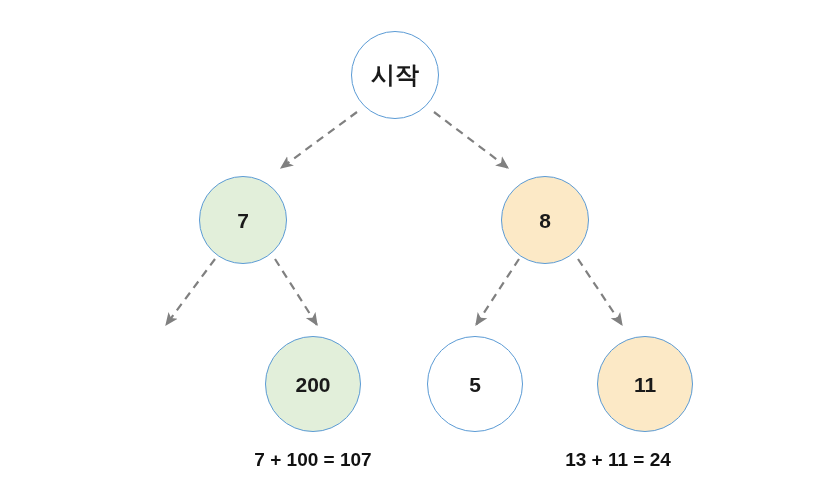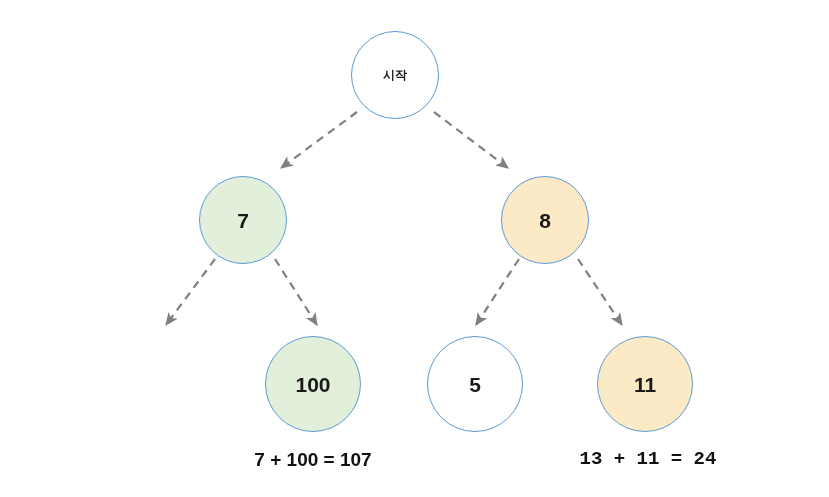--- a/index.html
+++ b/index.html
@@ -39,21 +39,21 @@
   }
   .node-label {
     color: #1a1a1a;
     font-size: 21px;
     font-weight: bold;
     line-height: 1;
     letter-spacing: 0px;
     user-select: none;
   }
   .node-label.korean {
-    font-size: 12px;
+    font-size: 24px;
   }
   .sum-caption {
     position: absolute;
     color: #111111;
     font-size: 19px;
     font-weight: bold;
     white-space: nowrap;
     text-align: center;
     line-height: 1;
   }
@@ -86,32 +86,32 @@
   <div class="tree-node" style="left: 199px; top: 176px; width: 88px; height: 88px; background: rgb(226, 239, 218); border-color: rgb(91, 155, 213);">
     <span class="node-label">7</span>
   </div>
 
   <div class="tree-node" style="left: 501px; top: 176px; width: 88px; height: 88px; background: rgb(252, 233, 198); border-color: rgb(91, 155, 213);">
     <span class="node-label">8</span>
   </div>
 
 
   <div class="tree-node" style="left: 265px; top: 336px; width: 96px; height: 96px; background: rgb(226, 239, 218); border-color: rgb(91, 155, 213);">
-    <span class="node-label">100</span>
+    <span class="node-label">200</span>
   </div>
 
   <div class="tree-node" style="left: 427px; top: 336px; width: 96px; height: 96px; background: rgb(255, 255, 255); border-color: rgb(91, 155, 213);">
     <span class="node-label">5</span>
   </div>
 
   <div class="tree-node" style="left: 597px; top: 336px; width: 96px; height: 96px; background: rgb(252, 233, 198); border-color: rgb(91, 155, 213);">
     <span class="node-label">11</span>
   </div>
 
   <div class="sum-caption" style="left: 163px; top: 450px; width: 300px; text-align: center;">
     <span>7 + 100 = 107</span>
   </div>
 
-  <div class="sum-caption" style="left: 498px; top: 450px; width: 300px; text-align: center; font-family: Liberation Mono, monospace;">
+  <div class="sum-caption" style="left: 468px; top: 450px; width: 300px; text-align: center;">
     <span>13 + 11 = 24</span>
   </div>
 
 </div>
 
 </body></html>

